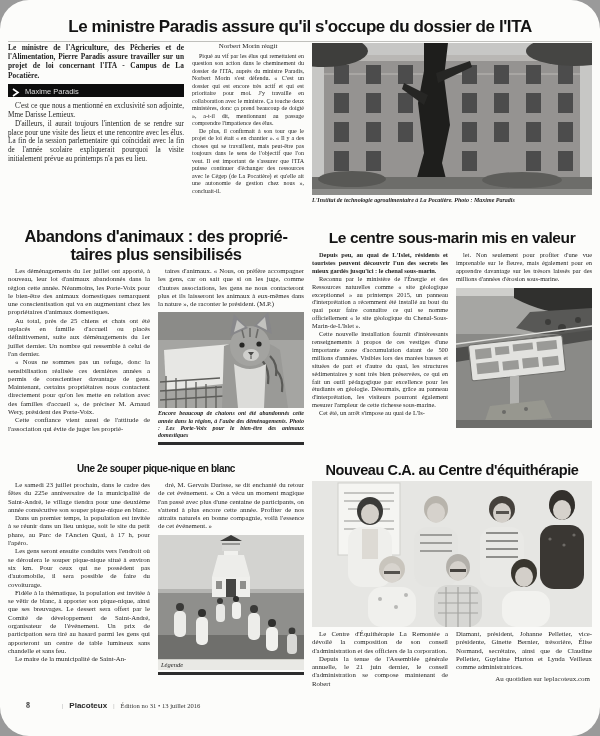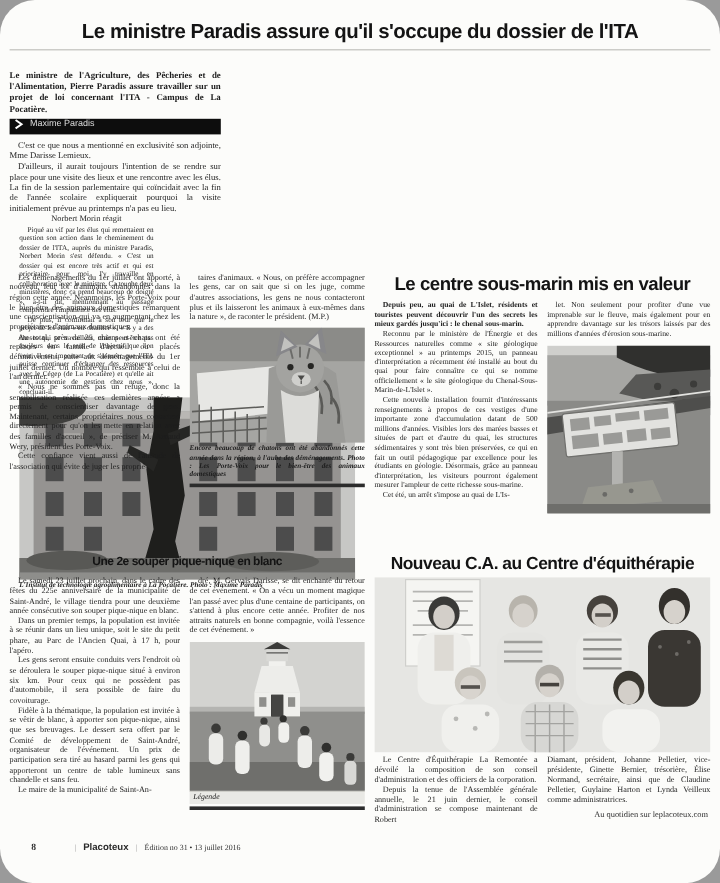--- a/index.html
+++ b/index.html
@@ -7,30 +7,30 @@
         font-family:"Liberation Serif",serif;color:#1d1d1d;overflow:hidden;border-radius:29px;}
   .hl{font-family:"Liberation Sans",sans-serif;font-weight:bold;color:#141414;
       text-align:center;letter-spacing:-0.4px;}
   .cols{display:flex;}
   p{margin:0;text-align:justify;text-indent:7px;}
   .lead{font-weight:bold;text-indent:0;}
   .subhead{font-weight:normal;text-align:center;text-indent:0;margin:0 0 2px 0;}
   .cap{font-style:italic;font-weight:bold;font-size:6px;line-height:7.3px;text-align:justify;text-indent:0;}
   .photo{display:block;}
   .byline{background:#0d0d0d;color:#dcdcdc;font-family:"Liberation Sans",sans-serif;
-          font-size:7.5px;height:13px;display:flex;align-items:flex-start;margin:4px 0 5px 0;}
+          font-size:7.5px;height:13px;display:flex;align-items:flex-end;margin:4px 0 5px 0;}
   .byline .chev{margin:0 5px 0 3px;display:flex;align-items:center;}
   .thinrule{border:0;border-top:1px solid #c0c0bc;margin:0;}
   .blackbar{height:3px;background:#2c2c2c;margin-top:2px;}
   .legend-band{background:#e9e9e5;border-top:1px solid #cfcfc9;padding:1px 3px;
                font-style:italic;font-size:6.5px;}
   
   .art-top{position:absolute;left:8px;top:17px;width:584px;}
   .art-top h1{font-size:17px;line-height:20px;margin:0 0 4px 0;}
-  .art-top .cols{margin-top:16px;flex-direction:column;}
+  .art-top .cols{margin-top:1px;}
   .t-col1{width:176px;font-size:7.2px;line-height:8.9px;}
   .t-col1 .lead{font-size:7.4px;line-height:9.2px;}
   .t-col2{width:112px;margin-left:8px;font-size:6px;line-height:7.5px;}
   .t-col2 .subhead{font-size:7px;}
   .t-photo{flex:1;margin-left:8px;}
   
   .art-ml{position:absolute;left:8px;top:228px;width:296px;}
   .art-ml h2{font-size:16.5px;line-height:17.5px;margin:0 0 4px 0;}
   .ml-col1{width:142px;font-size:6.8px;line-height:8.3px;}
   .ml-col2{width:146px;margin-left:8px;font-size:6.8px;line-height:8.3px;}
@@ -128,20 +128,21 @@
           <ellipse cx="40" cy="136" rx="34" ry="8" fill="#585855"></ellipse>
           <ellipse cx="210" cy="137" rx="40" ry="8" fill="#5d5d5a"></ellipse>
           <rect y="146" width="280" height="6" fill="#8e8e8b"></rect>
         </svg>
         <p class="cap" style="margin-top:2px">L'Institut de technologie agroalimentaire à La Pocatière. Photo : Maxime Paradis</p>
       </div>
     </div>
   </div>
 
   <div class="art-ml">
+    <h2 class="hl"><span>Abandons d'animaux : des proprié-</span><br><span>taires plus sensibilisés</span></h2>
     <div class="cols">
       <div class="ml-col1">
         <p>Les déménagements du 1er juillet ont apporté, à nouveau, leur lot d'animaux abandonnés dans la région cette année. Néanmoins, les Porte-Voix pour le bien-être des animaux domestiques remarquent une conscientisation qui va en augmentant chez les propriétaires d'animaux domestiques.</p>
         <p>Au total, près de 25 chiens et chats ont été replacés en famille d'accueil ou placés définitivement, suite aux déménagements du 1er juillet dernier. Un nombre qui ressemble à celui de l'an dernier.</p>
         <p>« Nous ne sommes pas un refuge, donc la sensibilisation réalisée ces dernières années a permis de conscientiser davantage de gens. Maintenant, certains propriétaires nous contactent directement pour qu'on les mette en relation avec des familles d'accueil », de préciser M. Arnaud Wery, président des Porte-Voix.</p>
         <p>Cette confiance vient aussi de l'attitude de l'association qui évite de juger les proprié-</p>
       </div>
       <div class="ml-col2">
         <p>taires d'animaux. « Nous, on préfère accompagner les gens, car on sait que si on les juge, comme d'autres associations, les gens ne nous contacteront plus et ils laisseront les animaux à eux-mêmes dans la nature », de raconter le président. (M.P.)</p>
         <svg class="photo" style="margin-top:4px" width="146" height="96" viewBox="0 0 146 96">

